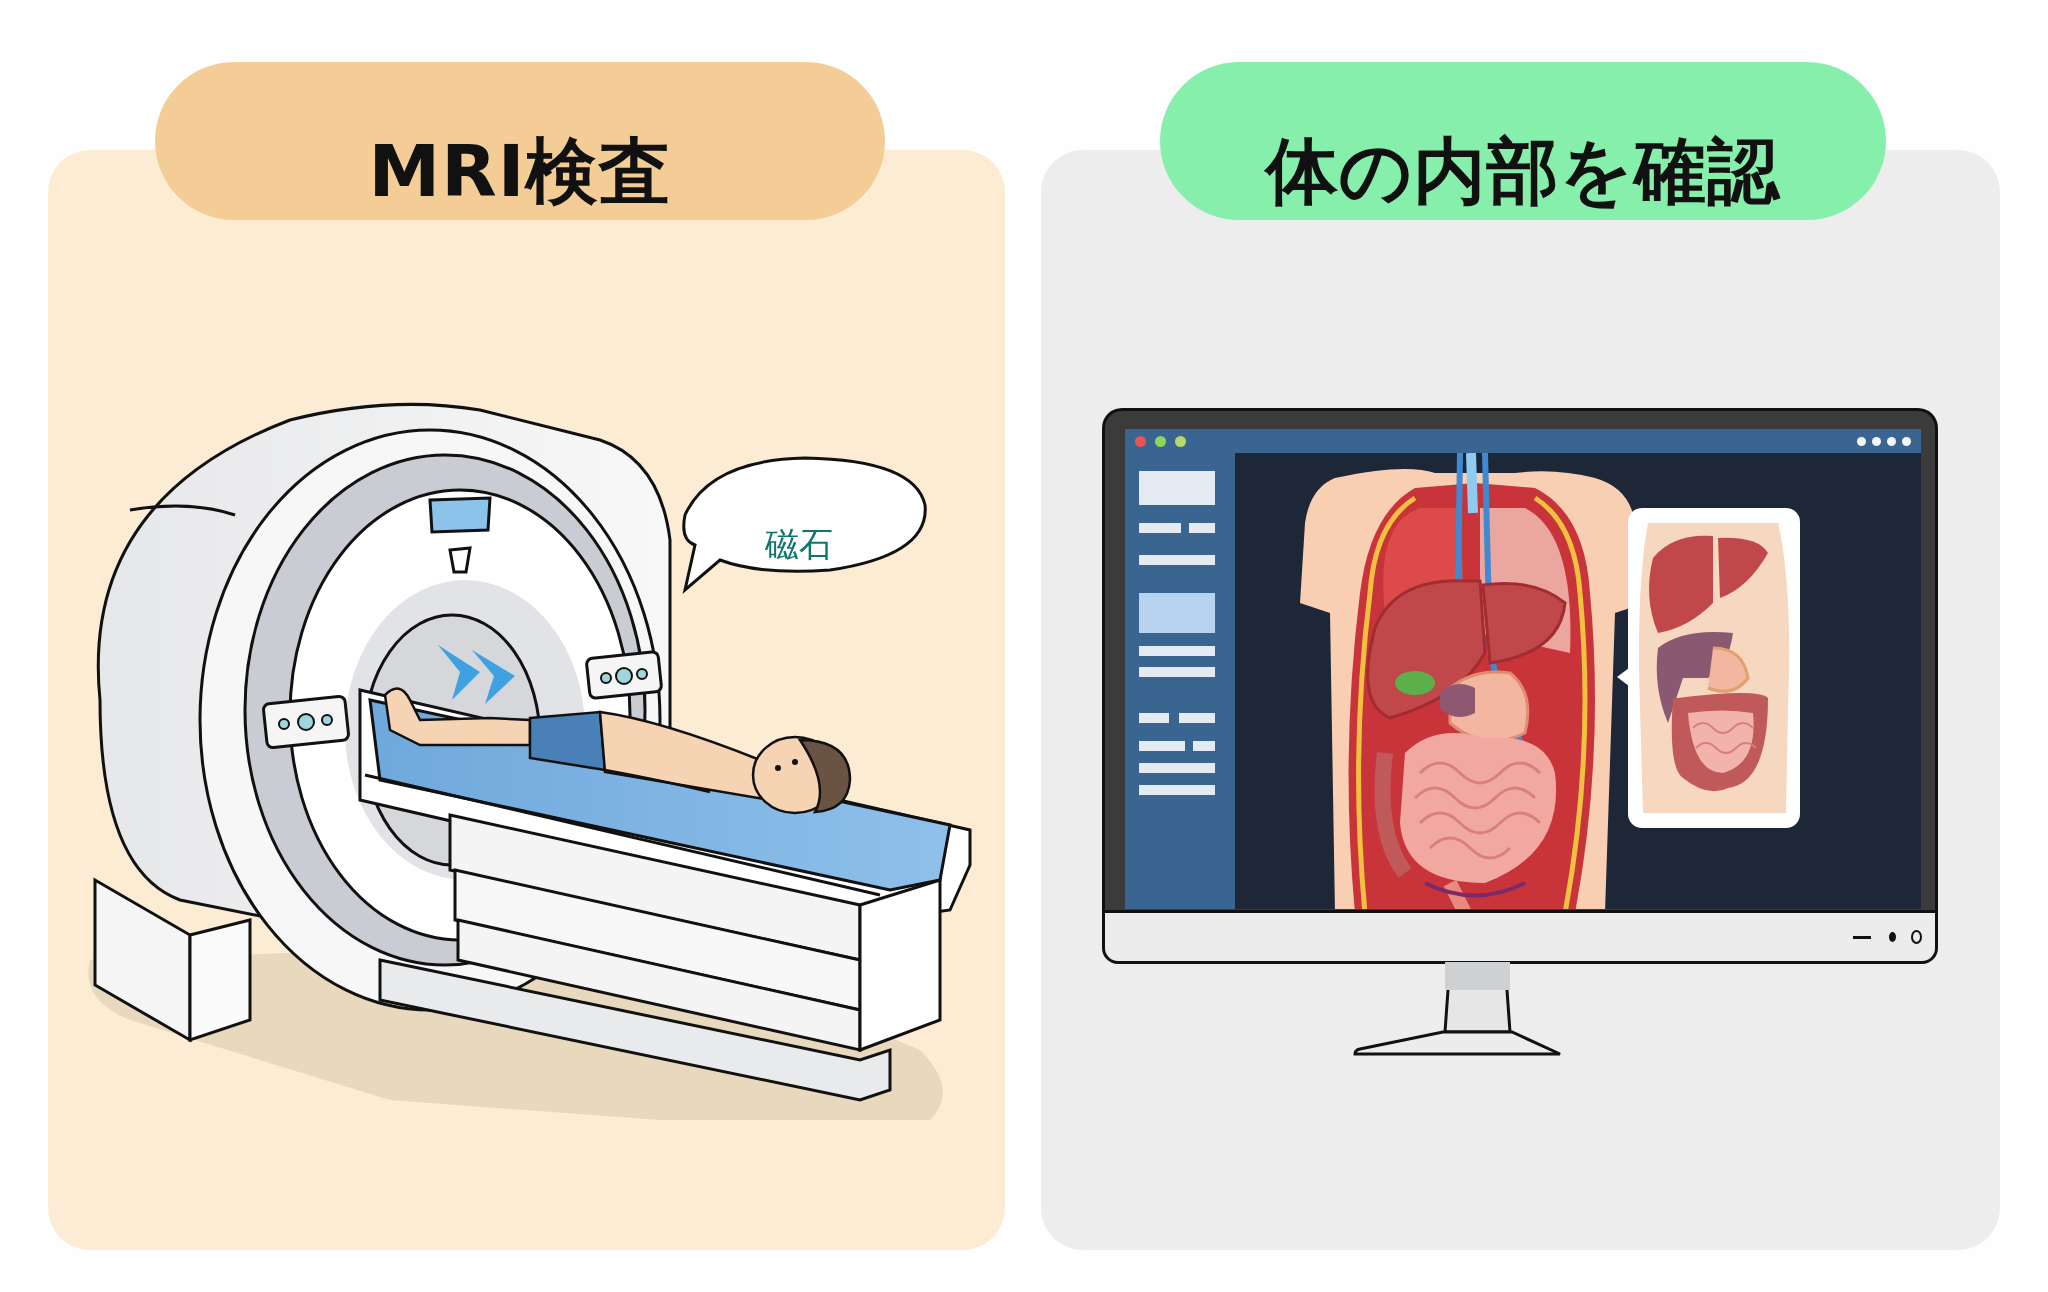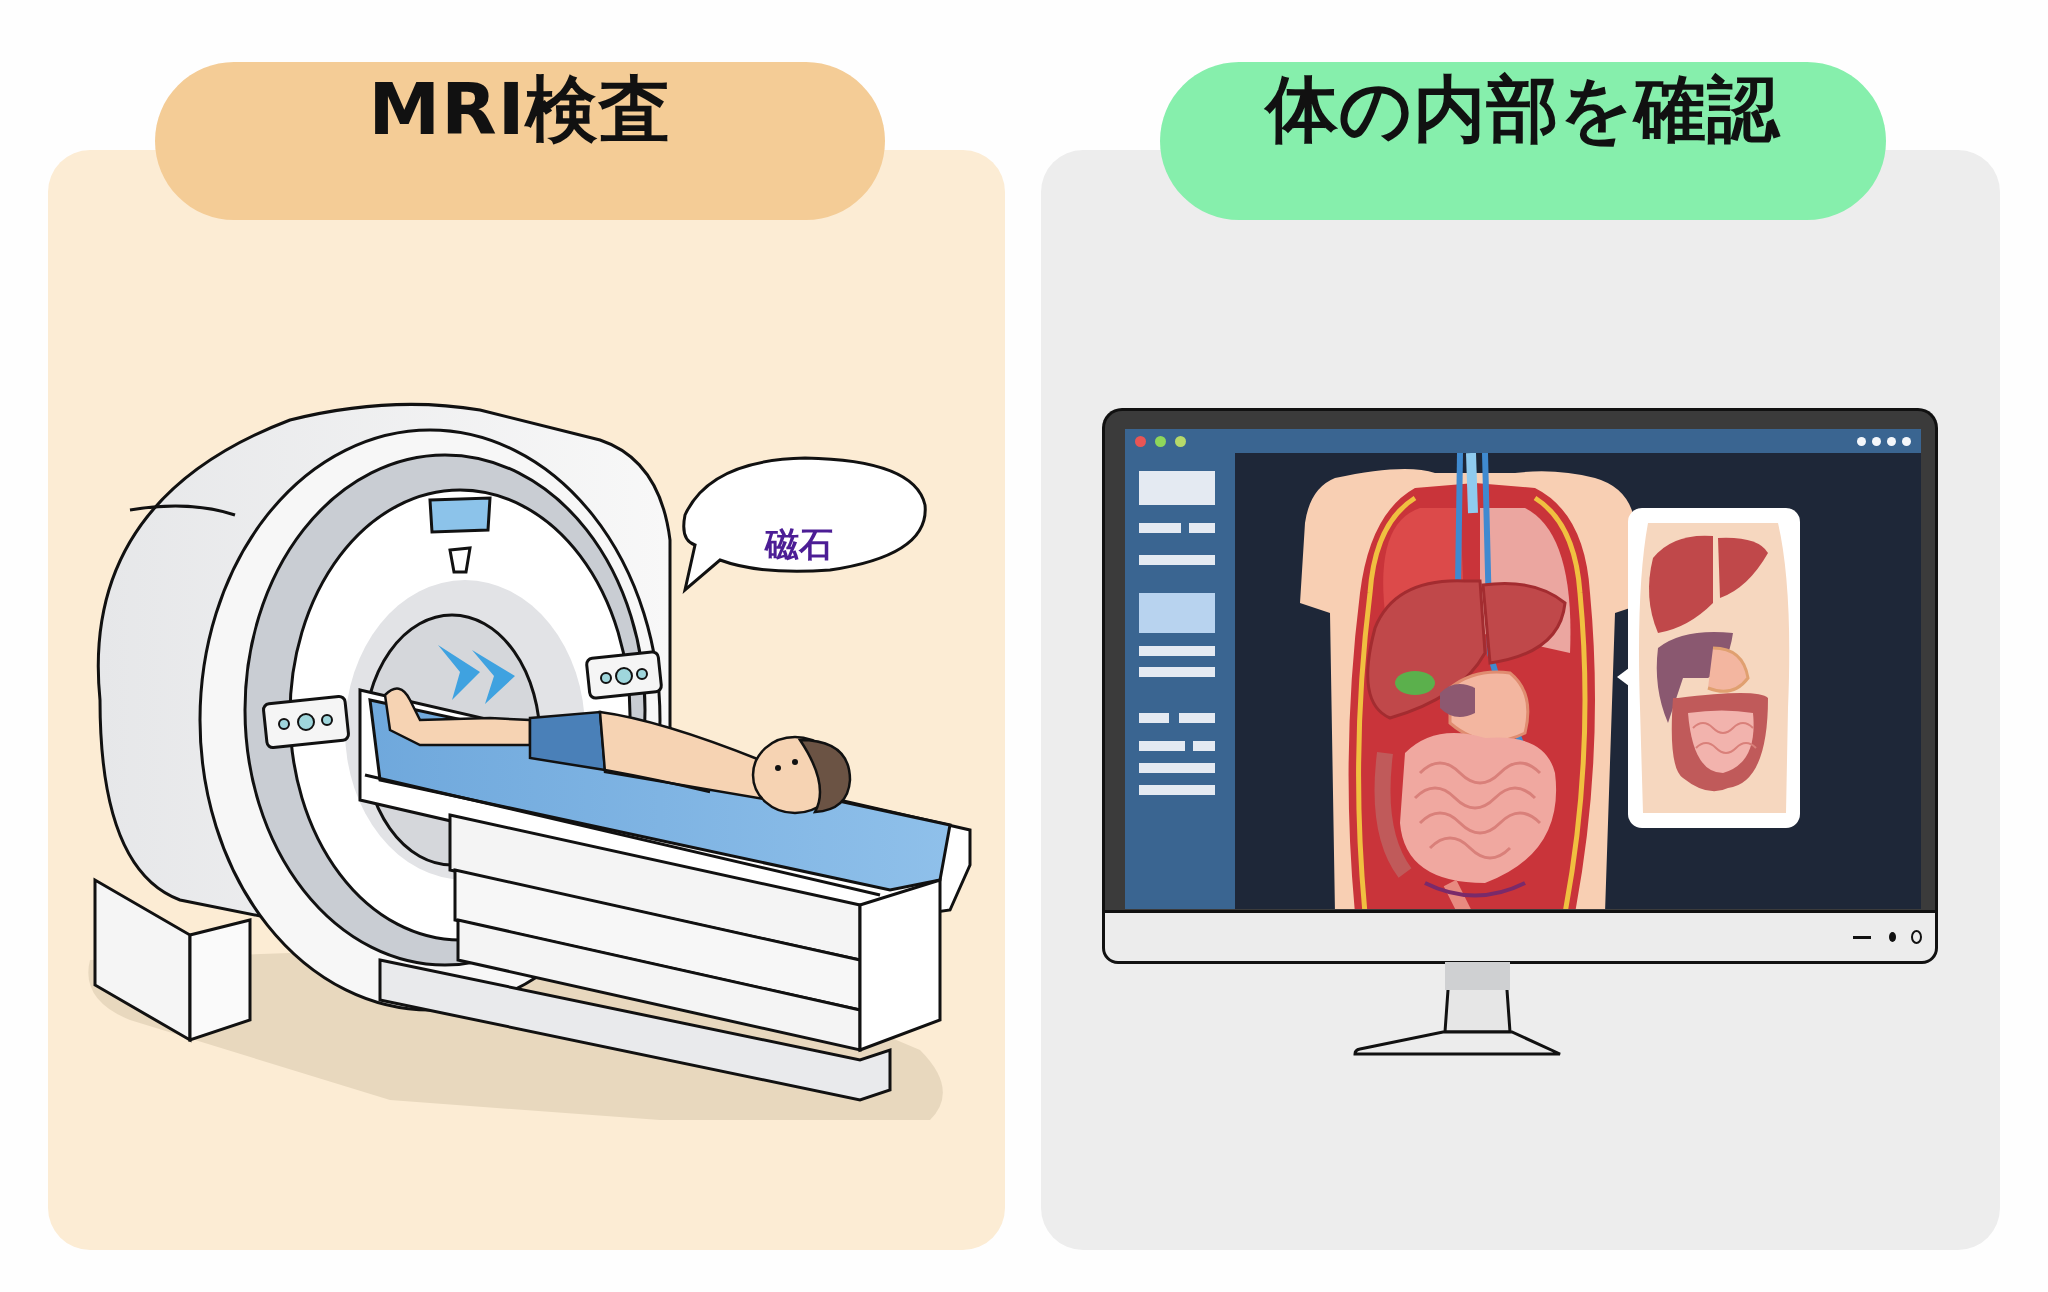--- a/index.html
+++ b/index.html
@@ -4,21 +4,21 @@
 <style>
   * { box-sizing: border-box; margin: 0; padding: 0; }
   html, body { width: 2048px; height: 1292px; background: #fefefe; overflow: hidden; }
   body { position: relative; font-family: "DejaVu Sans", "Liberation Sans", sans-serif; }
 
   .panel { position: absolute; top: 150px; height: 1100px; border-radius: 42px; }
   .panel-left { left: 48px; width: 957px; background: #fcecd4; }
   .panel-right { left: 1041px; width: 959px; background: #ededed; }
 
   .pill { position: absolute; top: 62px; height: 158px; border-radius: 79px;
-          display: flex; align-items: flex-start; justify-content: center;
+          display: flex; align-items: flex-end; justify-content: center;
           font-weight: bold; font-size: 72px; color: #111; letter-spacing: 1px; }
   .pill-left { left: 155px; width: 730px; background: #f4cc96; }
   .pill-right { left: 1160px; width: 726px; background: #86efac; }
 
   .illus { position: absolute; }
 
   
   .monitor { position: absolute; left: 1102px; top: 408px; width: 836px; height: 556px; }
   .bezel { position: absolute; left: 0; top: 0; width: 836px; height: 504px;
            background: #3b3b3b; border: 3px solid #111; border-bottom: none;
@@ -109,21 +109,21 @@
     <ellipse cx="735" cy="375" rx="42" ry="38" fill="#f6d3b3" stroke="#111" stroke-width="2.5"></ellipse>
     <path d="M740 340 Q790 340 790 380 Q788 410 755 412 Q770 385 740 340 Z" fill="#6b5344" stroke="#111" stroke-width="2.5"></path>
     <circle cx="718" cy="368" r="3" fill="#111"></circle>
       <circle cx="735" cy="362" r="3" fill="#111"></circle>
   </g>
 
   <g>
     <path d="M635 145 Q620 140 625 115 Q650 60 745 58 Q855 60 865 105 Q870 155 770 170 Q700 175 660 160 L625 190 Z" fill="#ffffff" stroke="#111" stroke-width="3"></path>
   </g>
 </svg>
-<div style="position:absolute;left:765px;top:522px;font-weight:bold;font-size:34px;color:#4c1d95;">磁石</div>
+<div style="position:absolute;left:765px;top:522px;font-weight:normal;font-size:34px;color:#0f766e;">磁石</div>
 
 <div class="panel panel-right"></div>
 <div class="pill pill-right">
   <span>体の内部を確認</span>
 </div>
 
 <div class="monitor">
   <div class="bezel">
     <div class="screen">
       <div class="titlebar">

